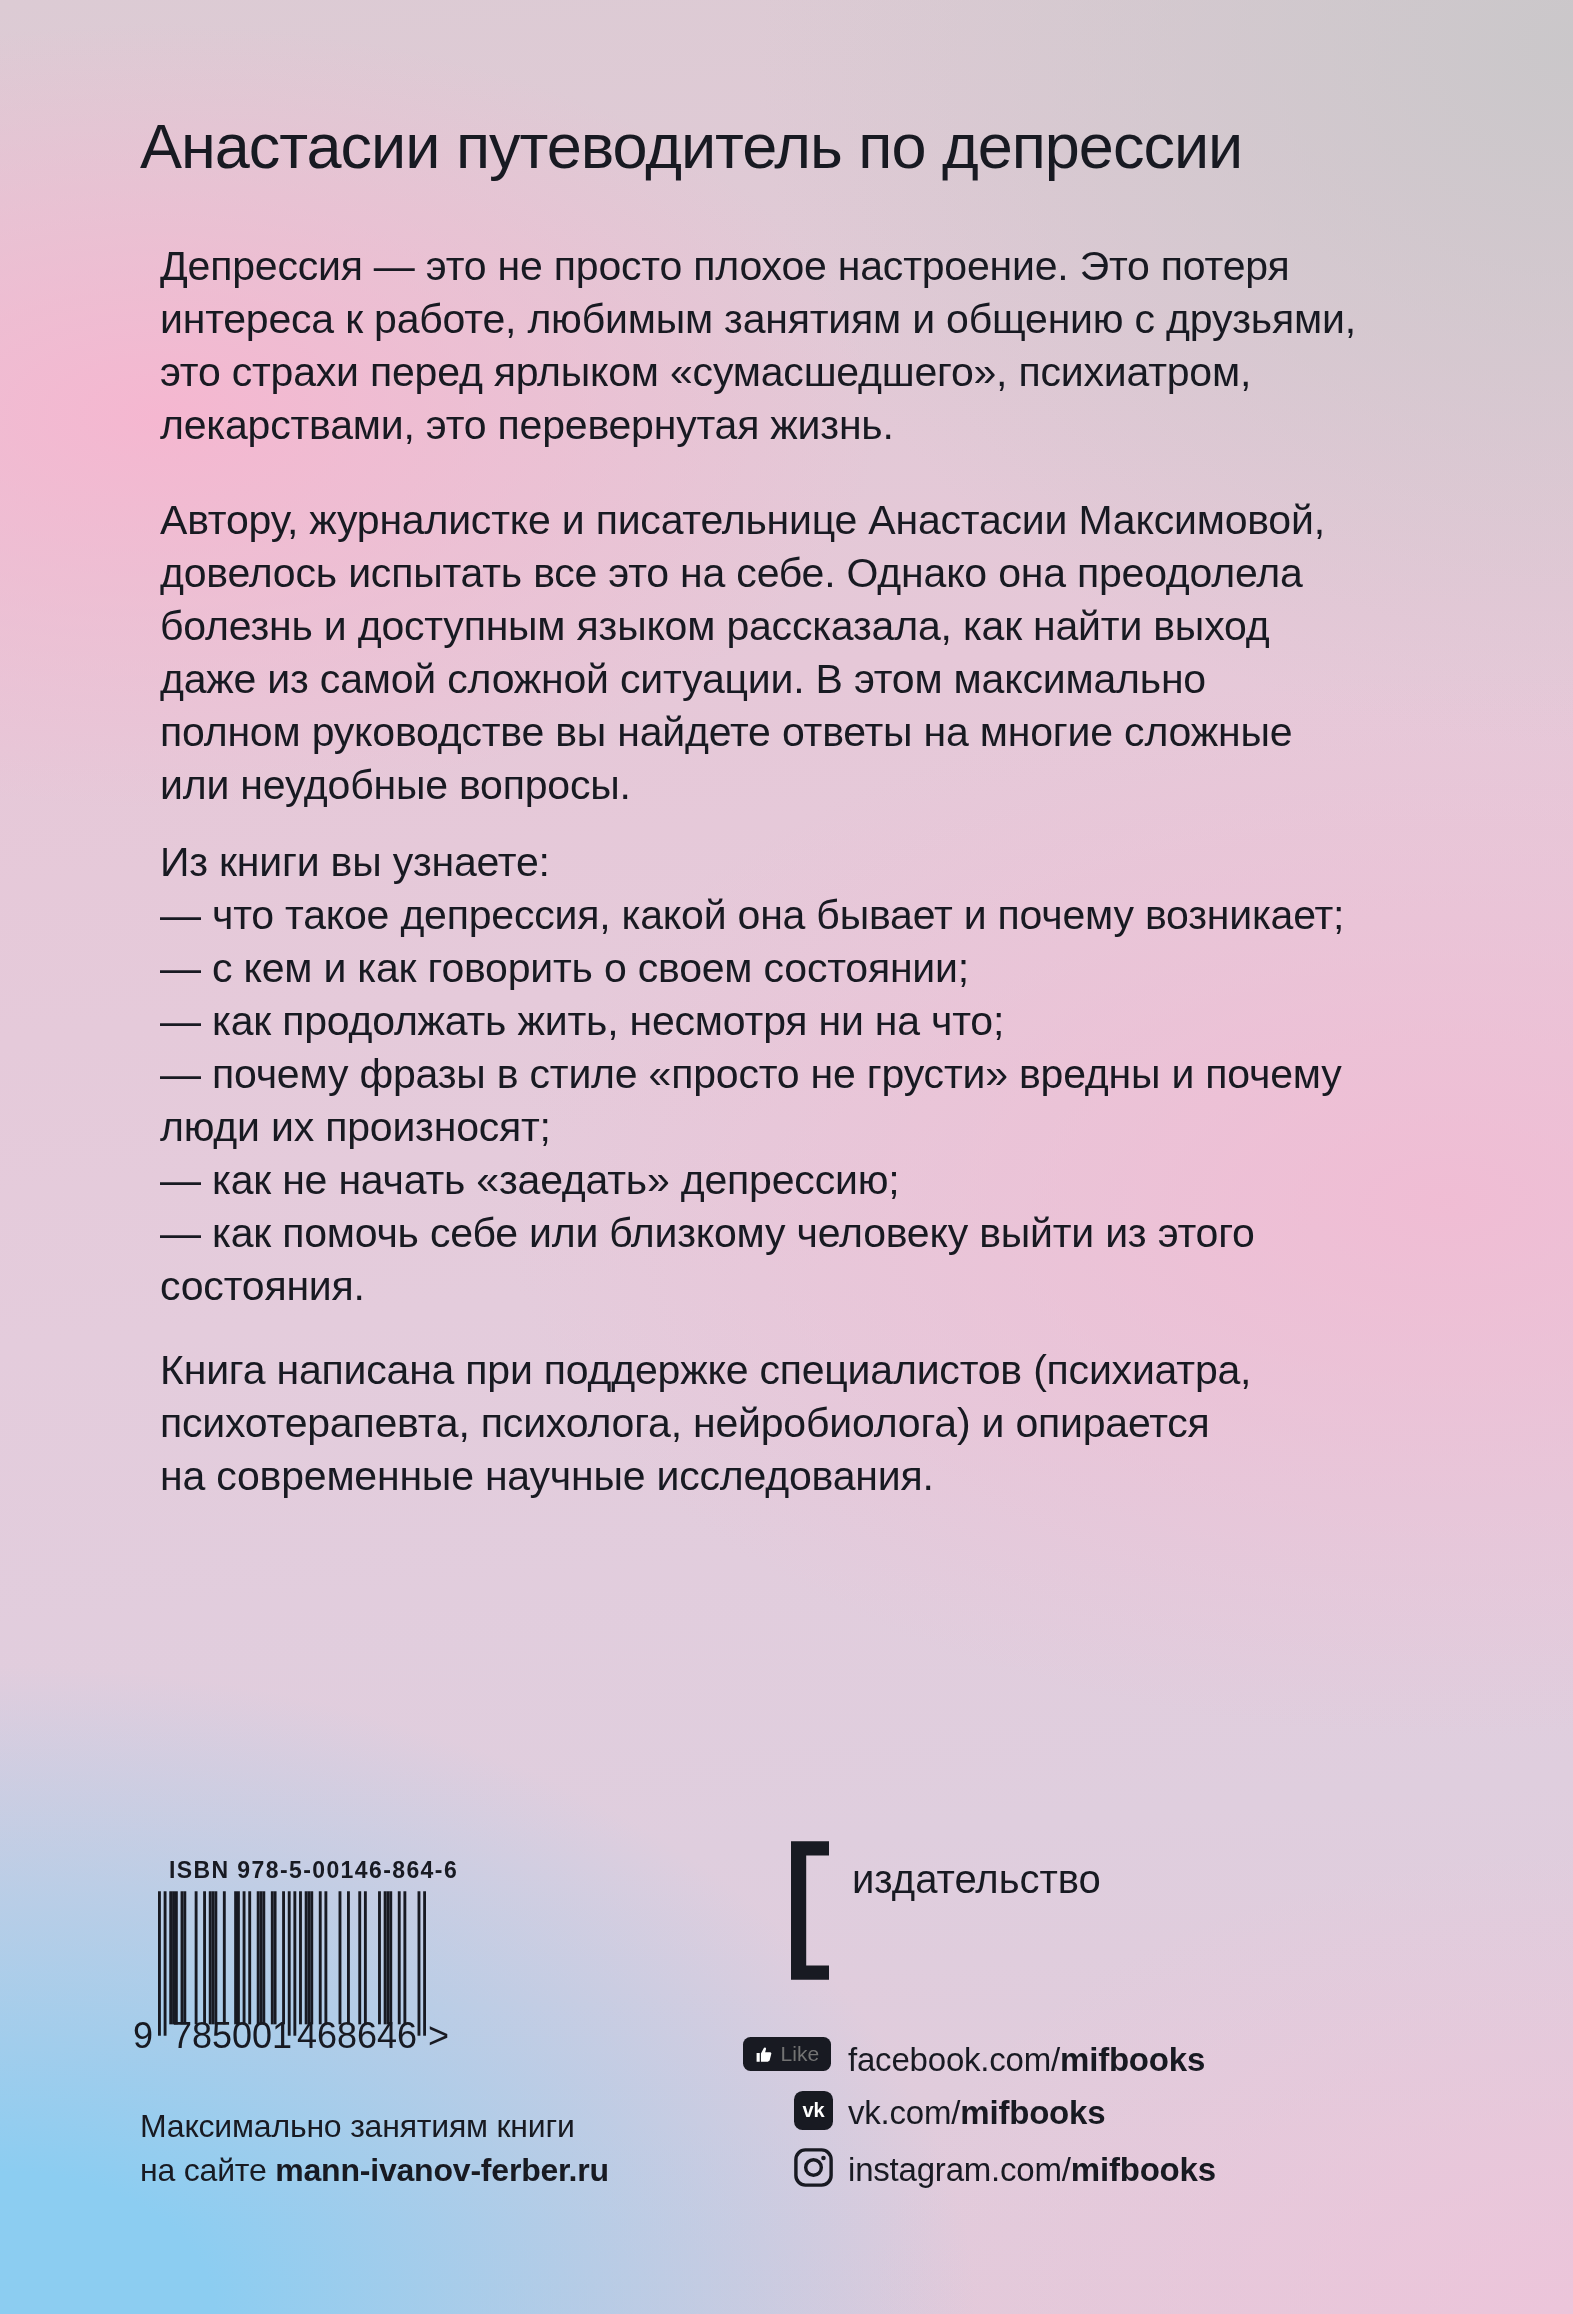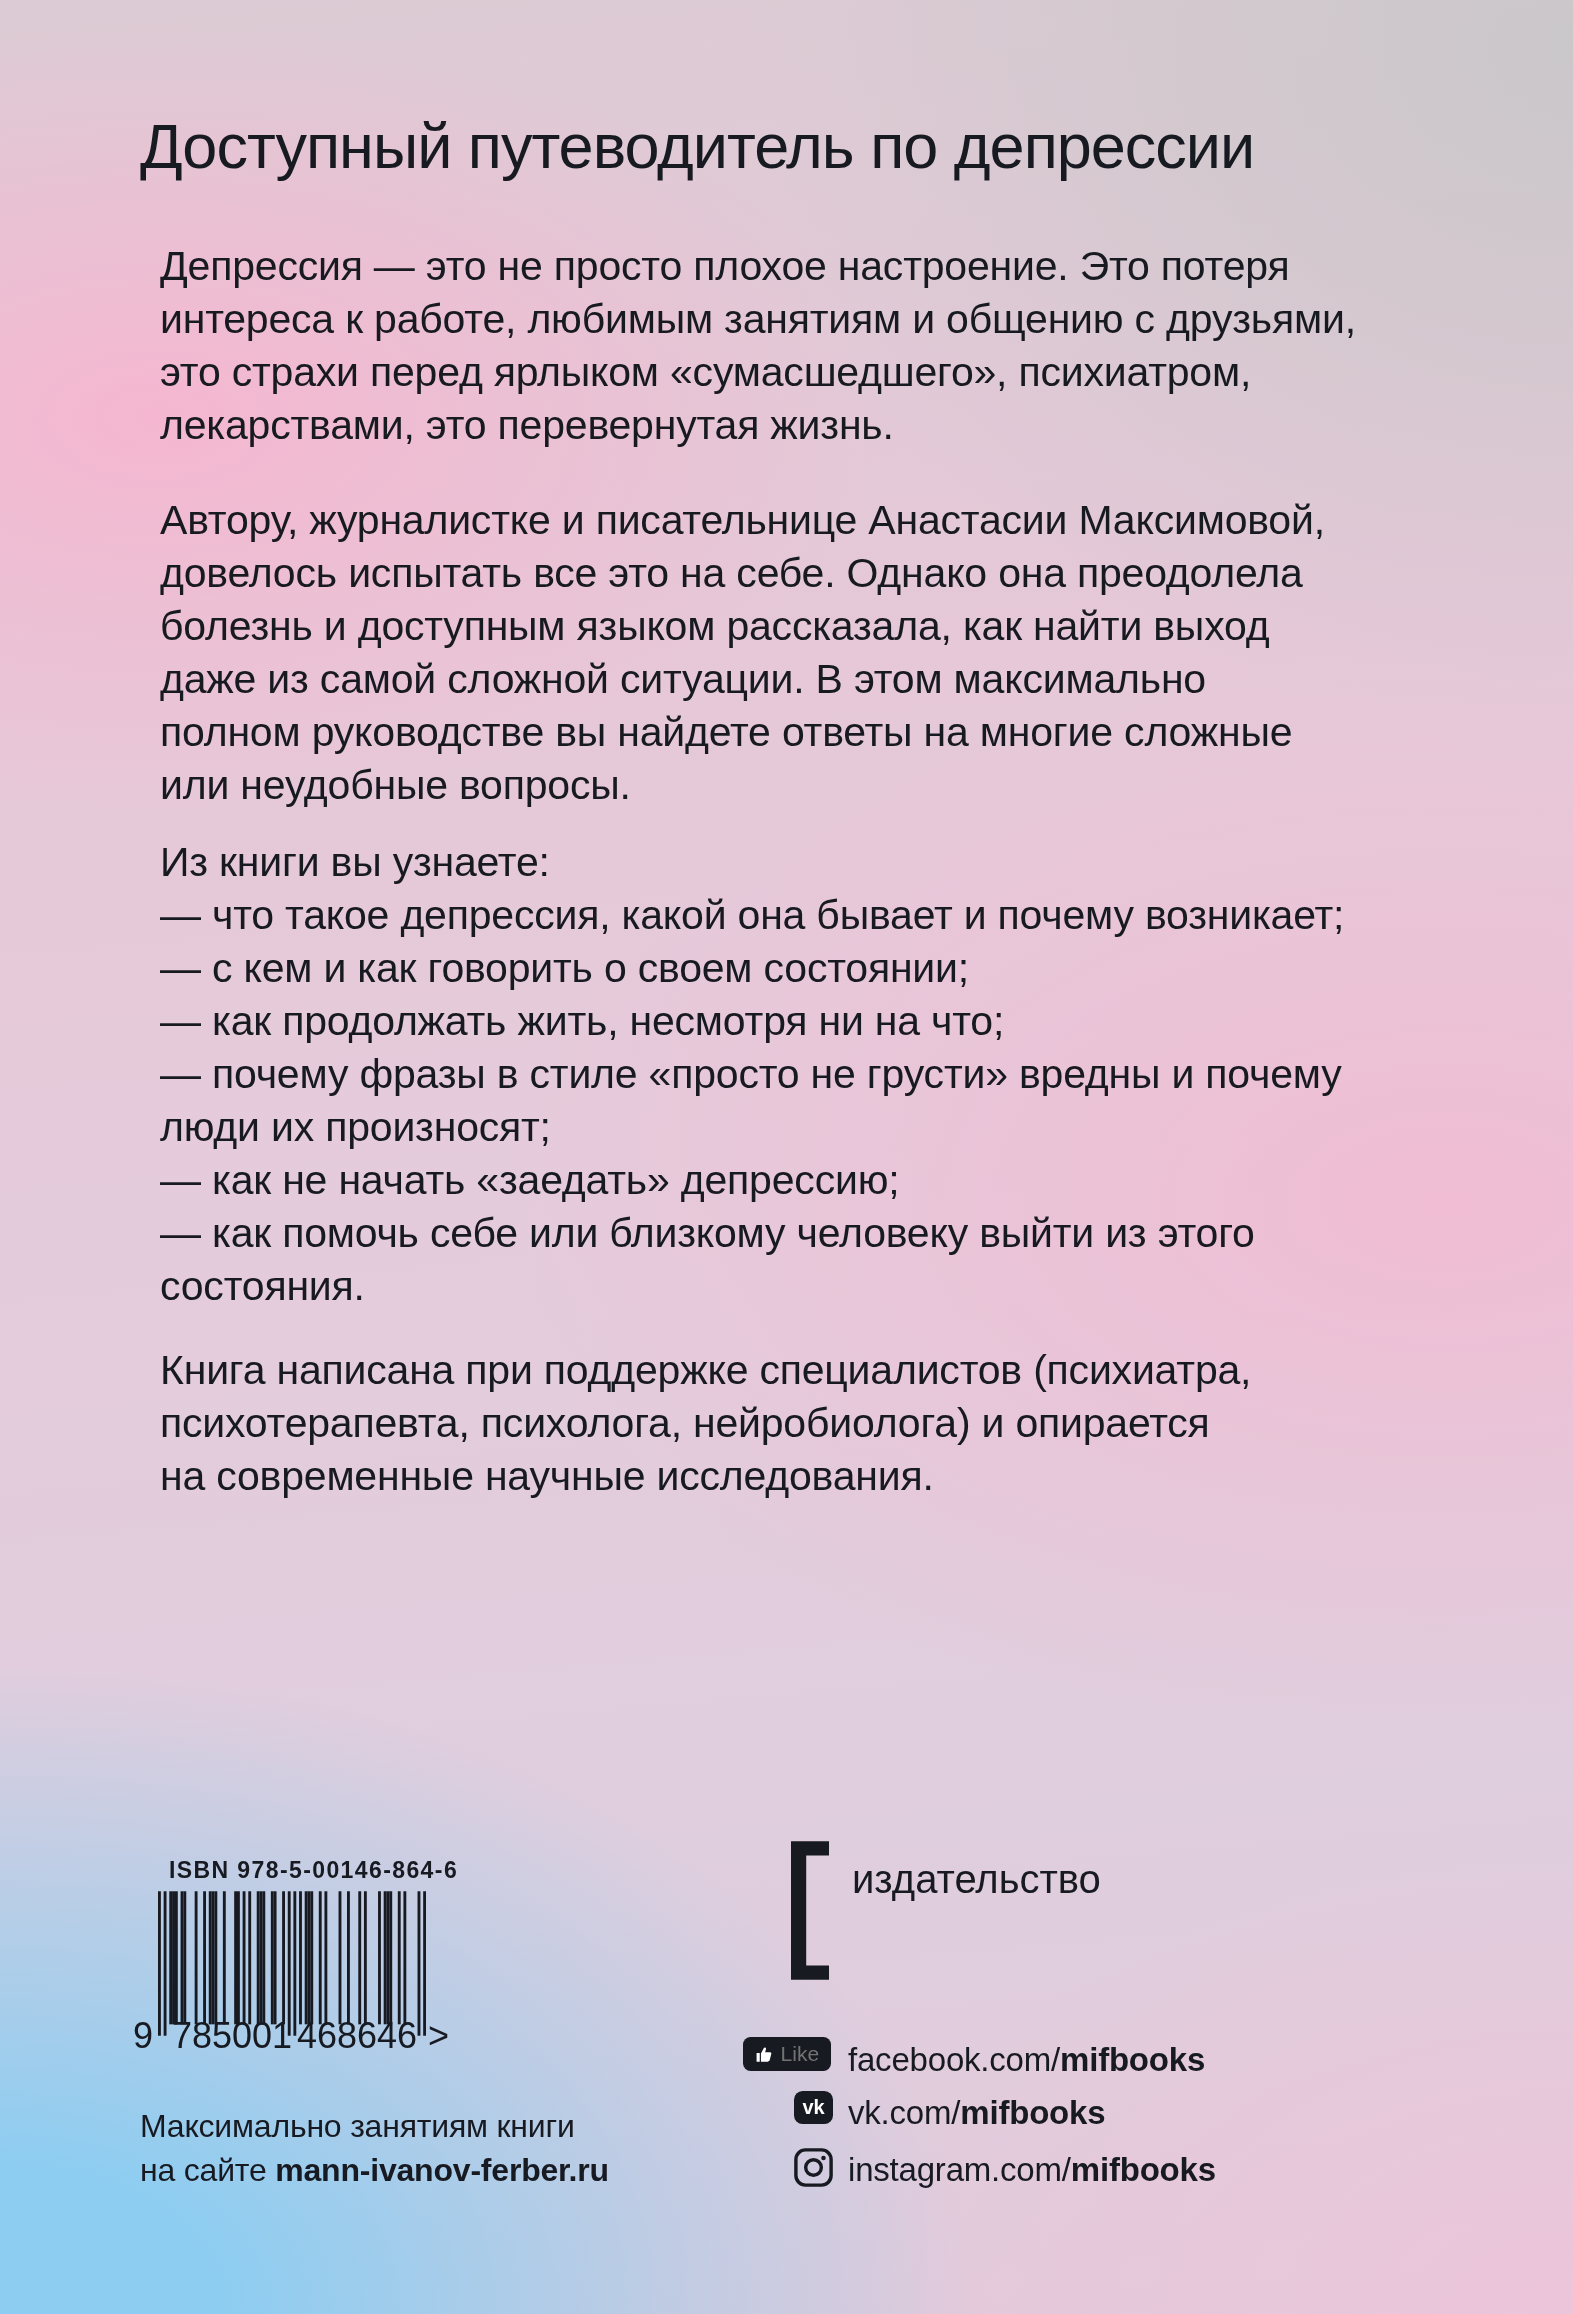--- a/index.html
+++ b/index.html
@@ -33,38 +33,38 @@
   .bc-sfx{left:270px;}
 
   .pub-bracket{position:absolute; left:791px; top:1841px;}
   .pub-label{left:852px; top:1857px; font-size:40px; letter-spacing:0;}
   .pub-name{left:852px; top:1902px; font-size:46px; font-weight:700; letter-spacing:-0.5px;}
 
   .fb-btn{position:absolute; left:743px; top:2037px; width:88px; height:34px;
     background:#181a22; border-radius:7.6px; display:flex; align-items:center;
     justify-content:center; gap:6.7px; color:#737373;}
   .fb-btn .like-label{font-size:21px; letter-spacing:0;}
-  .vk-btn{position:absolute; left:794px; top:2091px; width:39px; height:33px;
+  .vk-btn{position:absolute; left:794px; top:2091px; width:39px; height:39px;
     background:#181a22; border-radius:8.6px; display:flex; align-items:center; justify-content:center;
     color:#fff; font-size:20px; font-weight:700; letter-spacing:0;}
   .ig-btn{position:absolute; left:794px; top:2148px; width:39px; height:39px;}
   .soc-txt{font-size:33px; letter-spacing:-0.2px;}
   .soc-fb{left:848px; top:2041px;}
   .soc-vk{left:848px; top:2094px;}
   .soc-ig{left:848px; top:2151px;}
   .b{font-weight:700;}
 
   .footer{left:140px; top:2104px; font-size:32px; line-height:44px;}
 </style>
 </head>
 <body>
 
 <div class="page">
 
-  <div class="txt title">Доступный путеводитель по депрессии</div>
+  <div class="txt title">Анастасии путеводитель по депрессии</div>
 
   <div class="txt body-block para1">Депрессия — это не просто плохое настроение. Это потеря
 интереса к работе, любимым занятиям и общению с друзьями,
 это страхи перед ярлыком «сумасшедшего», психиатром,
 лекарствами, это перевернутая жизнь.</div>
   <div class="txt body-block para2">Автору, журналистке и писательнице Анастасии Максимовой,
 довелось испытать все это на себе. Однако она преодолела
 болезнь и доступным языком рассказала, как найти выход
 даже из самой сложной ситуации. В этом максимально
 полном руководстве вы найдете ответы на многие сложные

